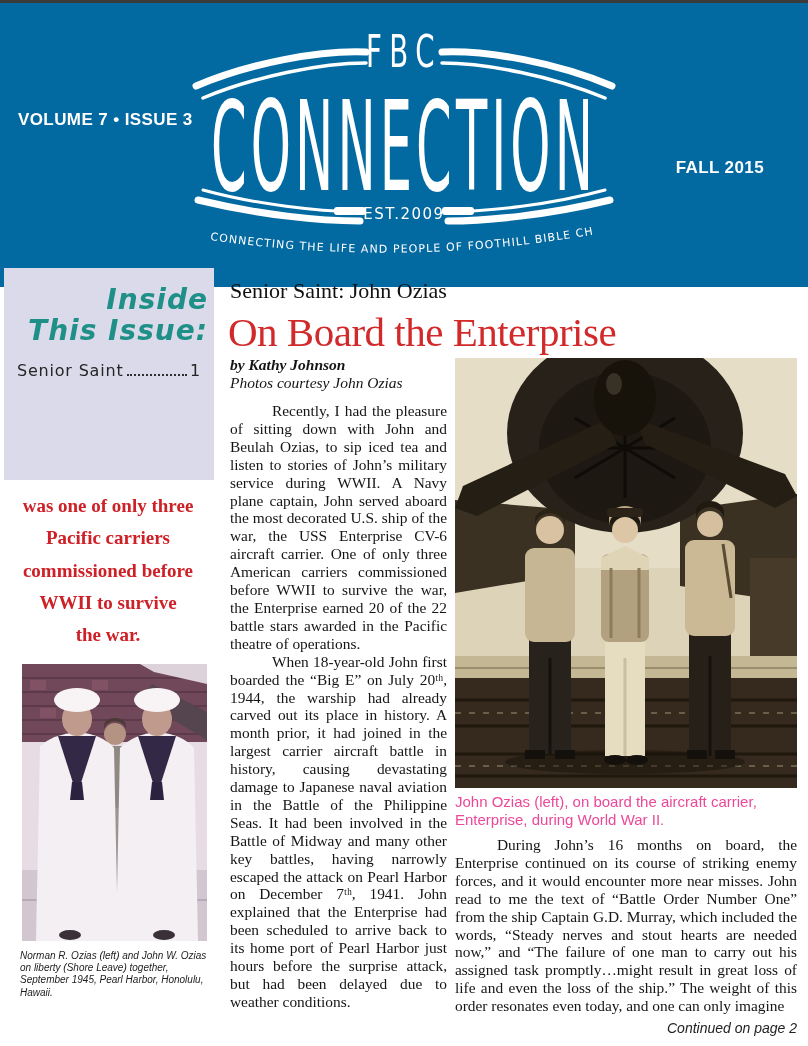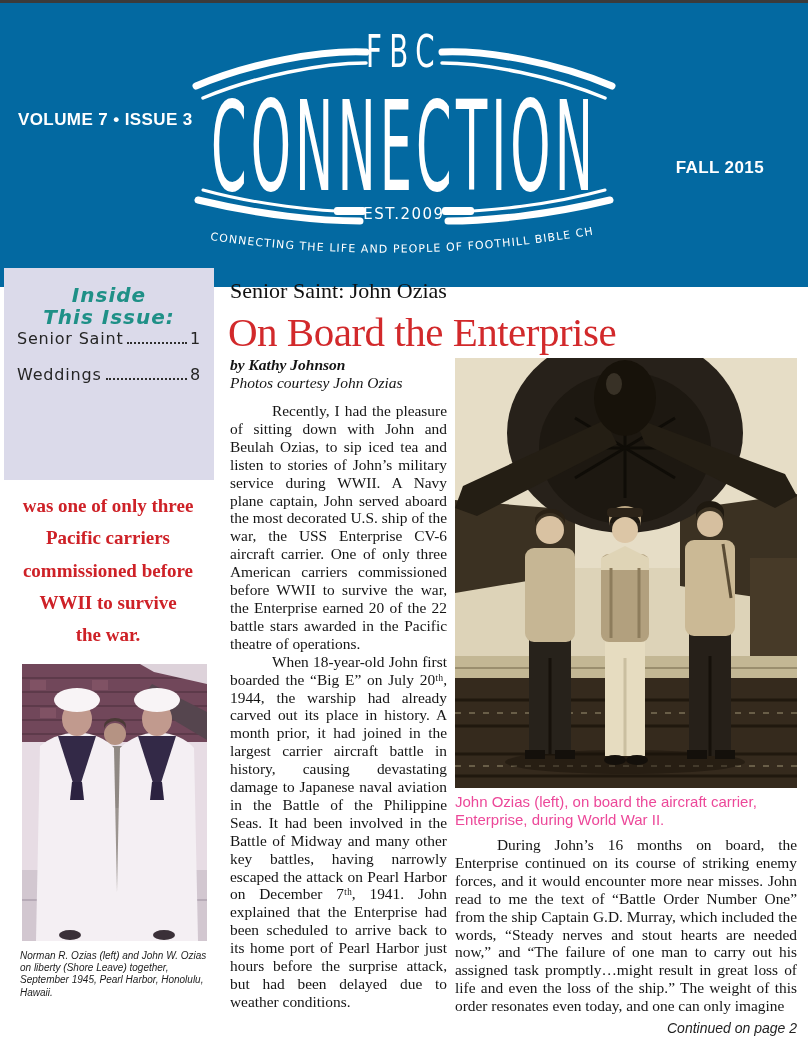--- a/index.html
+++ b/index.html
@@ -22,23 +22,23 @@
     font-family:"Liberation Sans","DejaVu Sans",sans-serif;
     font-weight:bold;font-size:17px;letter-spacing:.4px;margin-top:48px;
   }
   .logo-svg{position:absolute;left:0;top:0;}
   
   .toc-box{
     position:absolute;left:4px;top:268px;width:210px;height:212px;
     background:#dbdaea;padding:0;
   }
   .toc-heading{
-    margin:16px 6px 0;text-align:center;color:#1f9087;
+    margin:16px 6px 14px;text-align:right;color:#1f9087;
     font-family:"DejaVu Sans","Liberation Sans",sans-serif;
-    font-style:italic;font-weight:bold;font-size:20px;line-height:1.12;letter-spacing:1px;
+    font-style:italic;font-weight:bold;font-size:28px;line-height:1.12;letter-spacing:1px;
   }
   .toc-items{margin:0 13px;}
   .toc-row{
     display:flex;margin-bottom:17px;
     font-family:"DejaVu Sans","Liberation Sans",sans-serif;
     font-size:16px;letter-spacing:.8px;color:#252525;
   }
   .toc-leader{flex:1;border-bottom:2px dotted #2e2e2e;margin:0 3px 4px 4px;}
   .toc-page{font-size:16px;}
   .pull-quote{
@@ -130,25 +130,20 @@
     <div class="toc-heading">
       <span>Inside</span><br>
       <span>This Issue:</span>
     </div>
     <div class="toc-items">
       <div class="toc-row">
         <span>Senior Saint</span>
         <span class="toc-leader"></span>
         <span class="toc-page">1</span>
       </div>
-      <div class="toc-row">
-        <span>Weddings</span>
-        <span class="toc-leader"></span>
-        <span class="toc-page">8</span>
-      </div>
     </div>
   </aside>
 
   <div class="pull-quote">
     <span class="pq-line">was one of only three</span>
     <span class="pq-line">Pacific carriers</span>
     <span class="pq-line">commissioned before</span>
     <span class="pq-line">WWII to survive</span>
     <span class="pq-line">the war.</span>
   </div>

